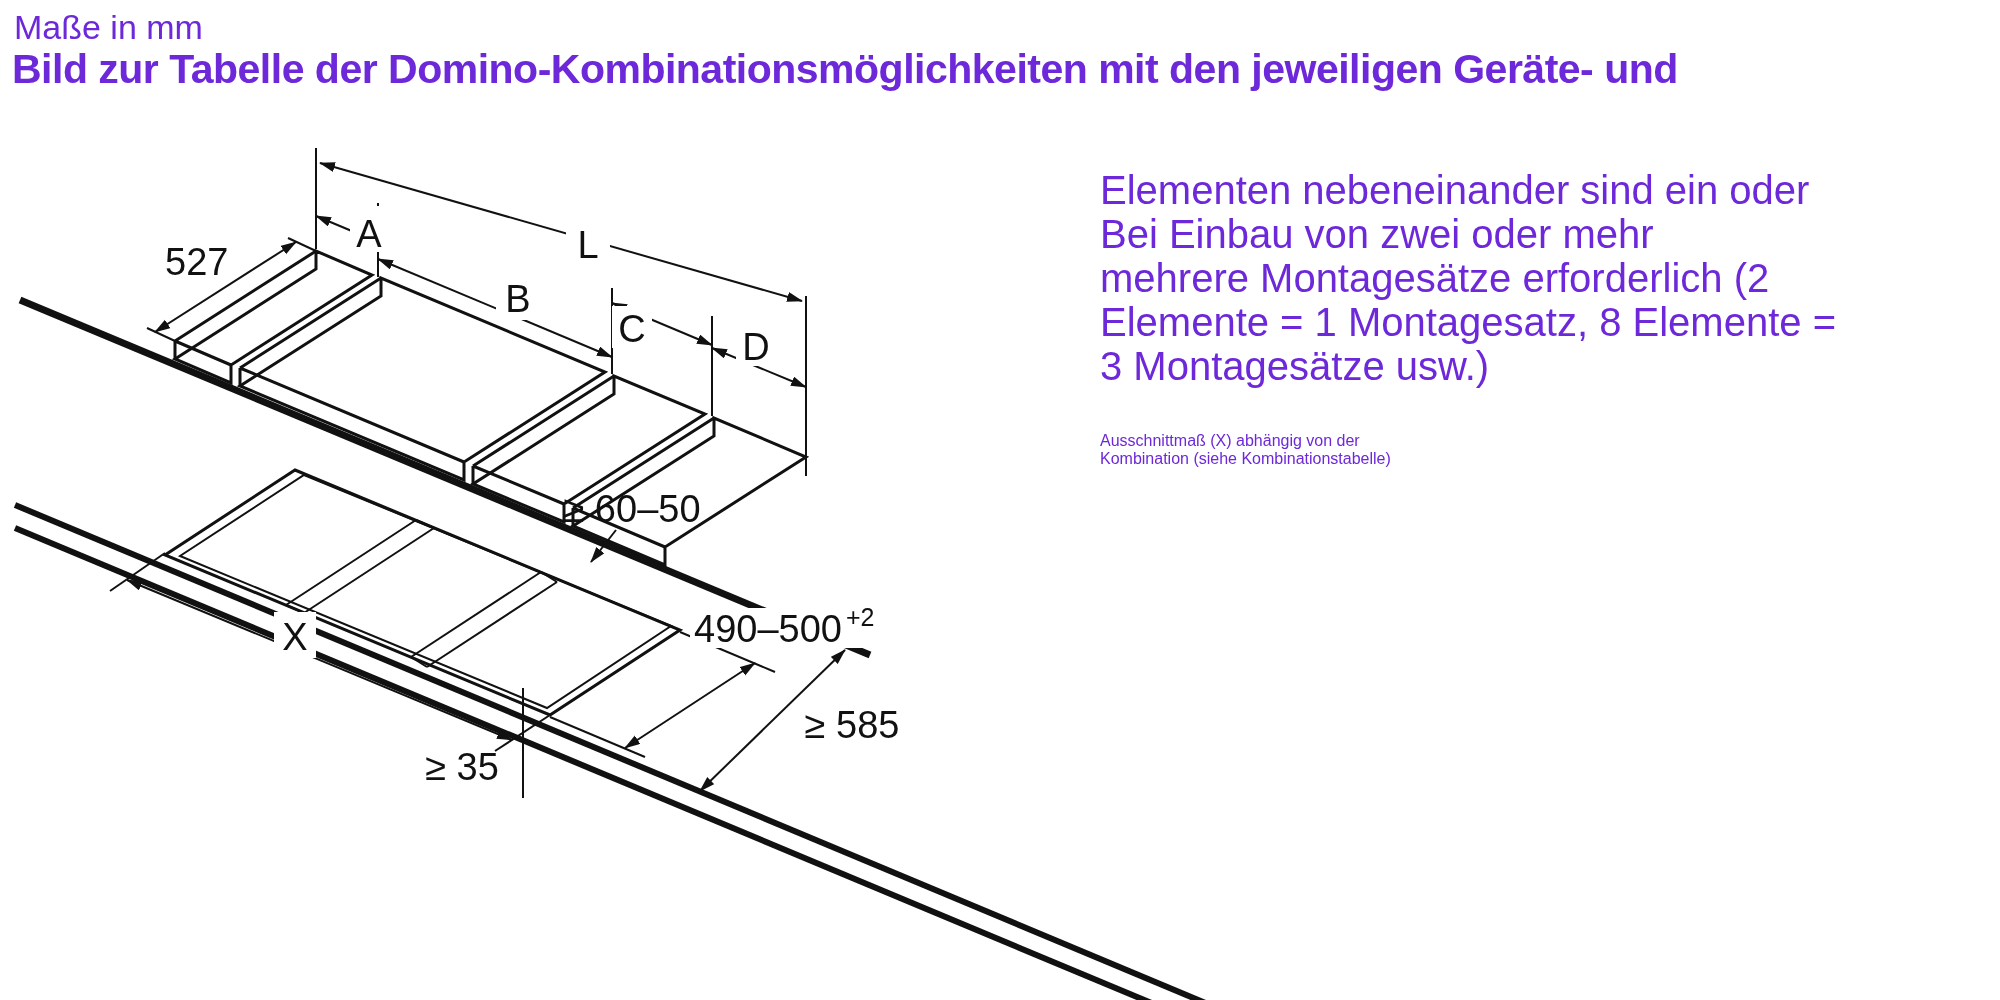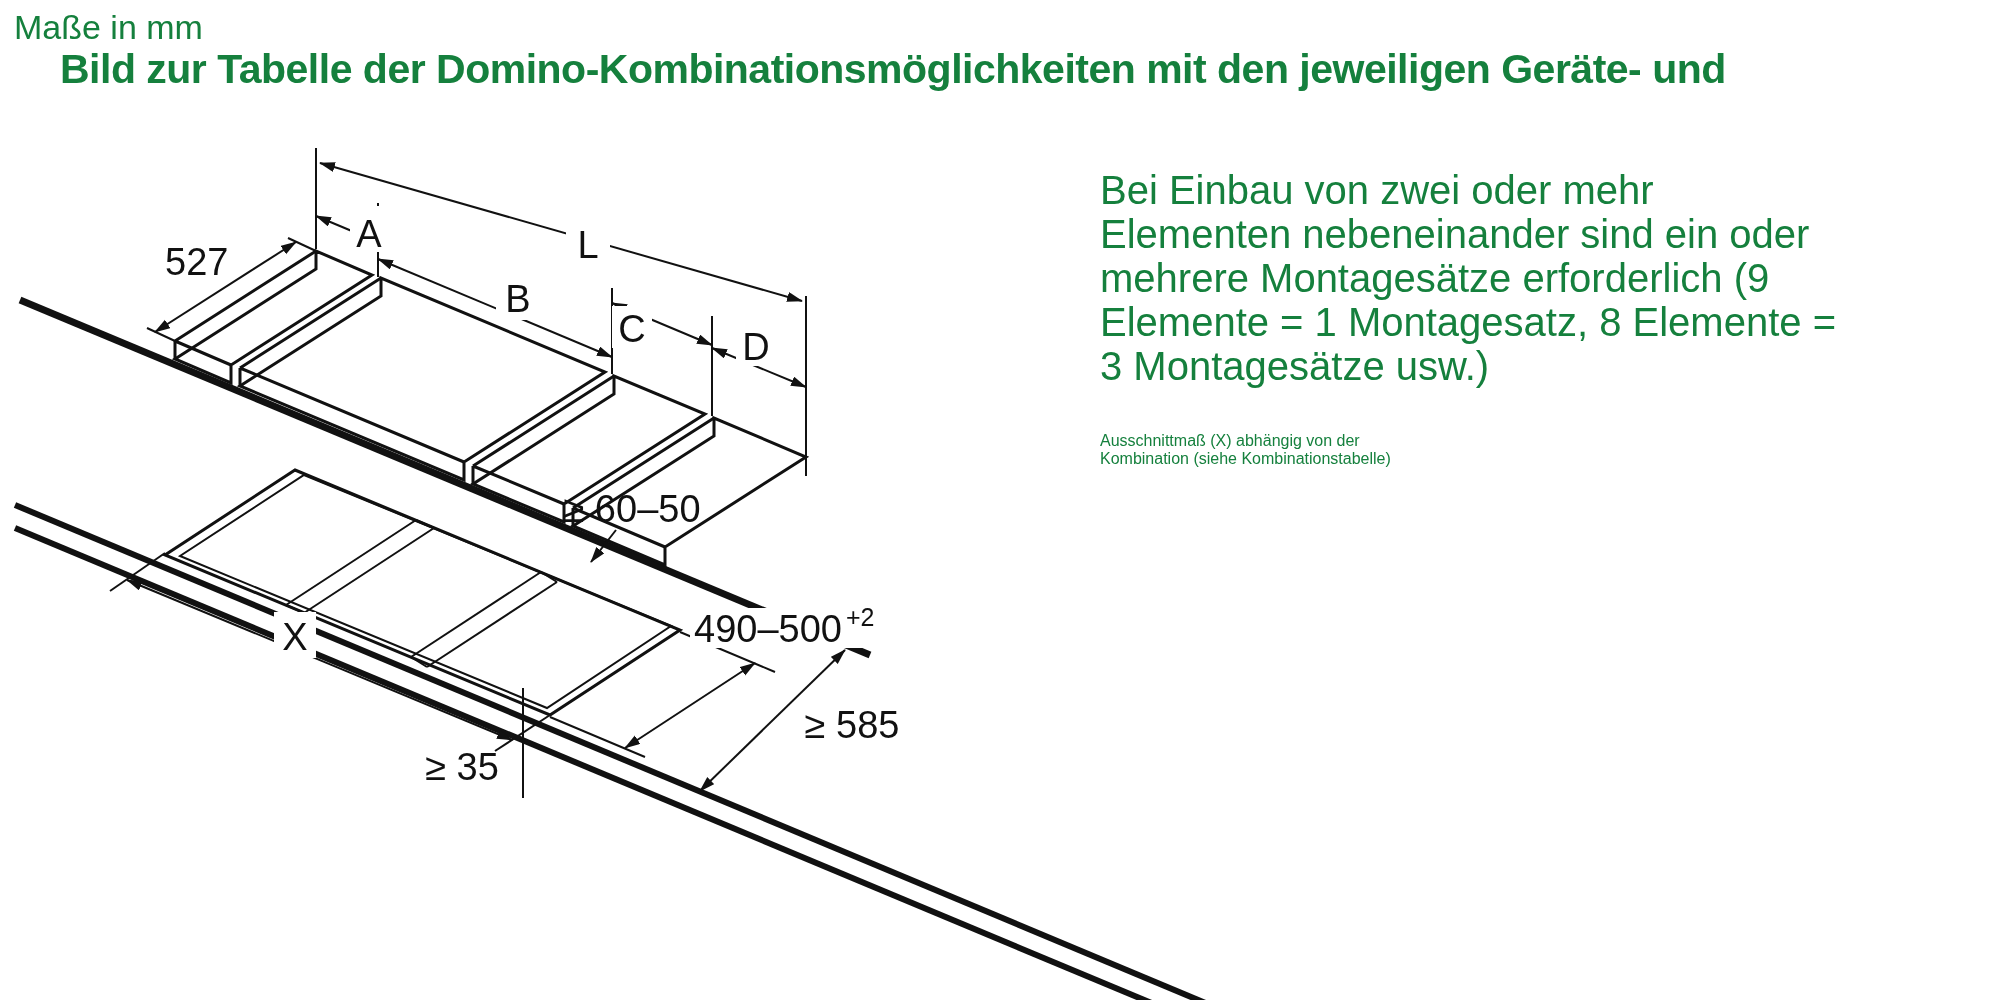--- a/index.html
+++ b/index.html
@@ -1,20 +1,20 @@
 <!DOCTYPE html>
 <html><head>
 <meta charset="utf-8">
 <style>
   html,body{margin:0;padding:0;background:#fff;}
   .page{position:relative;width:2000px;height:1000px;background:#ffffff;overflow:hidden;
-        font-family:"Liberation Sans",sans-serif;color:#15803d;}
+        font-family:"Liberation Sans",sans-serif;color:#6d28d9;}
   .subtitle{position:absolute;left:14px;top:8px;font-size:34px;font-weight:400;white-space:nowrap;}
   .title-line{position:absolute;left:12px;font-size:41px;font-weight:700;white-space:nowrap;letter-spacing:-0.5px;}
-  .title-line.l1{top:46px;margin-left:48px;}
+  .title-line.l1{top:46px;}
   .title-line.l2{top:90px;}
   .notes{position:absolute;left:1100px;top:168px;width:880px;}
   .notes .line{font-size:40px;line-height:44px;white-space:nowrap;}
   .notes2{position:absolute;left:1100px;top:432px;width:880px;}
   svg{position:absolute;left:0;top:0;}
   svg text{font-family:"Liberation Sans",sans-serif;font-size:38px;fill:#111;}
   svg text.small-sup{font-size:25px;}
   .thin{stroke:#111;stroke-width:2;fill:none;}
   .mid{stroke:#111;stroke-width:3;fill:none;}
   .slab{stroke:#111;stroke-width:3;fill:#ffffff;}
@@ -25,23 +25,23 @@
 </style>
 </head>
 <body>
 
 <div class="page">
 
   <div class="subtitle">Maße in mm</div>
   <div class="title-line l1">Bild zur Tabelle der Domino-Kombinationsmöglichkeiten mit den jeweiligen Geräte- und</div>
 
   <div class="notes">
+    <div class="line">Elementen nebeneinander sind ein oder</div>
     <div class="line">Bei Einbau von zwei oder mehr</div>
-    <div class="line">Elementen nebeneinander sind ein oder</div>
-    <div class="line">mehrere Montagesätze erforderlich (9</div>
+    <div class="line">mehrere Montagesätze erforderlich (2</div>
     <div class="line">Elemente = 1 Montagesatz, 8 Elemente =</div>
     <div class="line">3 Montagesätze usw.)</div>
   </div>
 
   <div class="notes2">
     <div class="line">Ausschnittmaß (X) abhängig von der</div>
     <div class="line">Kombination (siehe Kombinationstabelle)</div>
   </div>
 
   <svg width="2000" height="1000" viewBox="0 0 2000 1000">

